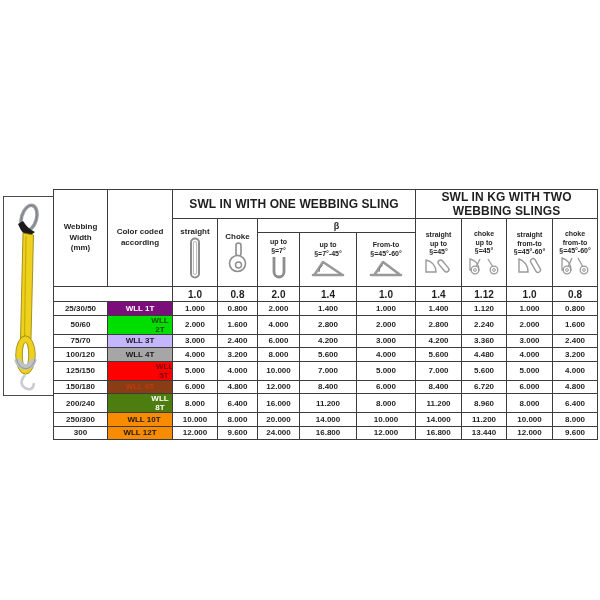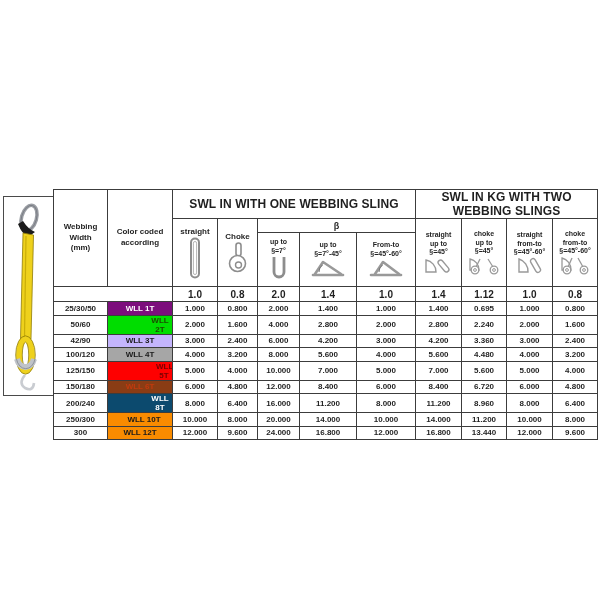--- a/index.html
+++ b/index.html
@@ -232,39 +232,39 @@
   <tbody class="data">
       <tr>
         <td>25/30/50</td>
         <td class="wll" style="background: rgb(124, 14, 124); color: rgb(255, 255, 255);">WLL 1T</td>
         <td>1.000</td>
         <td>0.800</td>
         <td>2.000</td>
         <td>1.400</td>
         <td>1.000</td>
         <td>1.400</td>
-        <td>0.695</td>
+        <td>1.120</td>
         <td>1.000</td>
         <td>0.800</td>
       </tr>
       <tr>
         <td>50/60</td>
         <td class="wll" style="background: rgb(0, 221, 0); color: rgb(27, 74, 0); padding-left: 40px;">WLL 2T</td>
         <td>2.000</td>
         <td>1.600</td>
         <td>4.000</td>
         <td>2.800</td>
         <td>2.000</td>
         <td>2.800</td>
         <td>2.240</td>
         <td>2.000</td>
         <td>1.600</td>
       </tr>
       <tr>
-        <td>42/90</td>
+        <td>75/70</td>
         <td class="wll" style="background: #c4b5fd; color: rgb(26, 26, 26);">WLL 3T</td>
         <td>3.000</td>
         <td>2.400</td>
         <td>6.000</td>
         <td>4.200</td>
         <td>3.000</td>
         <td>4.200</td>
         <td>3.360</td>
         <td>3.000</td>
         <td>2.400</td>
@@ -303,21 +303,21 @@
         <td>12.000</td>
         <td>8.400</td>
         <td>6.000</td>
         <td>8.400</td>
         <td>6.720</td>
         <td>6.000</td>
         <td>4.800</td>
       </tr>
       <tr>
         <td>200/240</td>
-        <td class="wll" style="background: #0c4a6e; color: rgb(255, 255, 255); padding-left: 40px;">WLL 8T</td>
+        <td class="wll" style="background: #4d7c0f; color: rgb(255, 255, 255); padding-left: 40px;">WLL 8T</td>
         <td>8.000</td>
         <td>6.400</td>
         <td>16.000</td>
         <td>11.200</td>
         <td>8.000</td>
         <td>11.200</td>
         <td>8.960</td>
         <td>8.000</td>
         <td>6.400</td>
       </tr>

